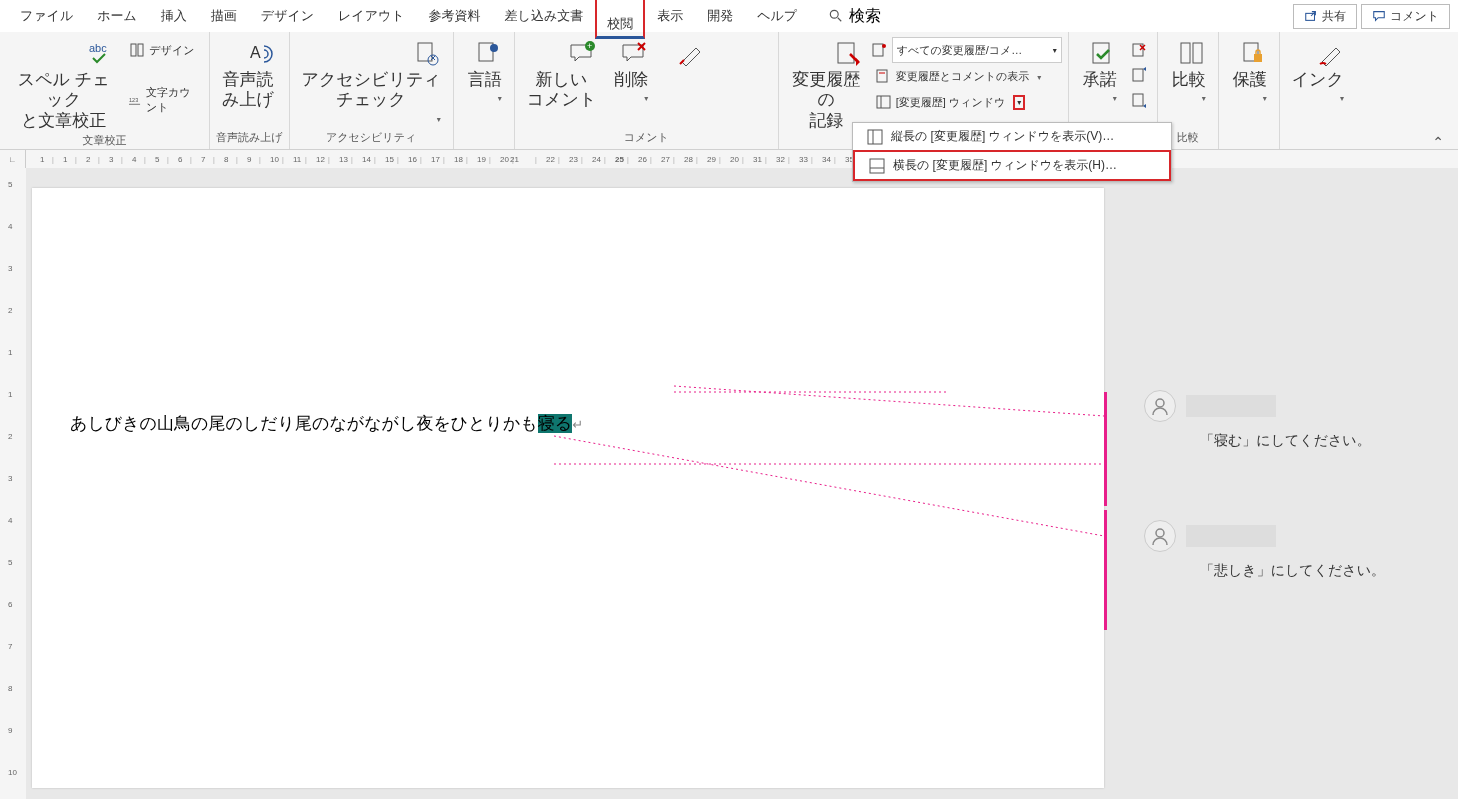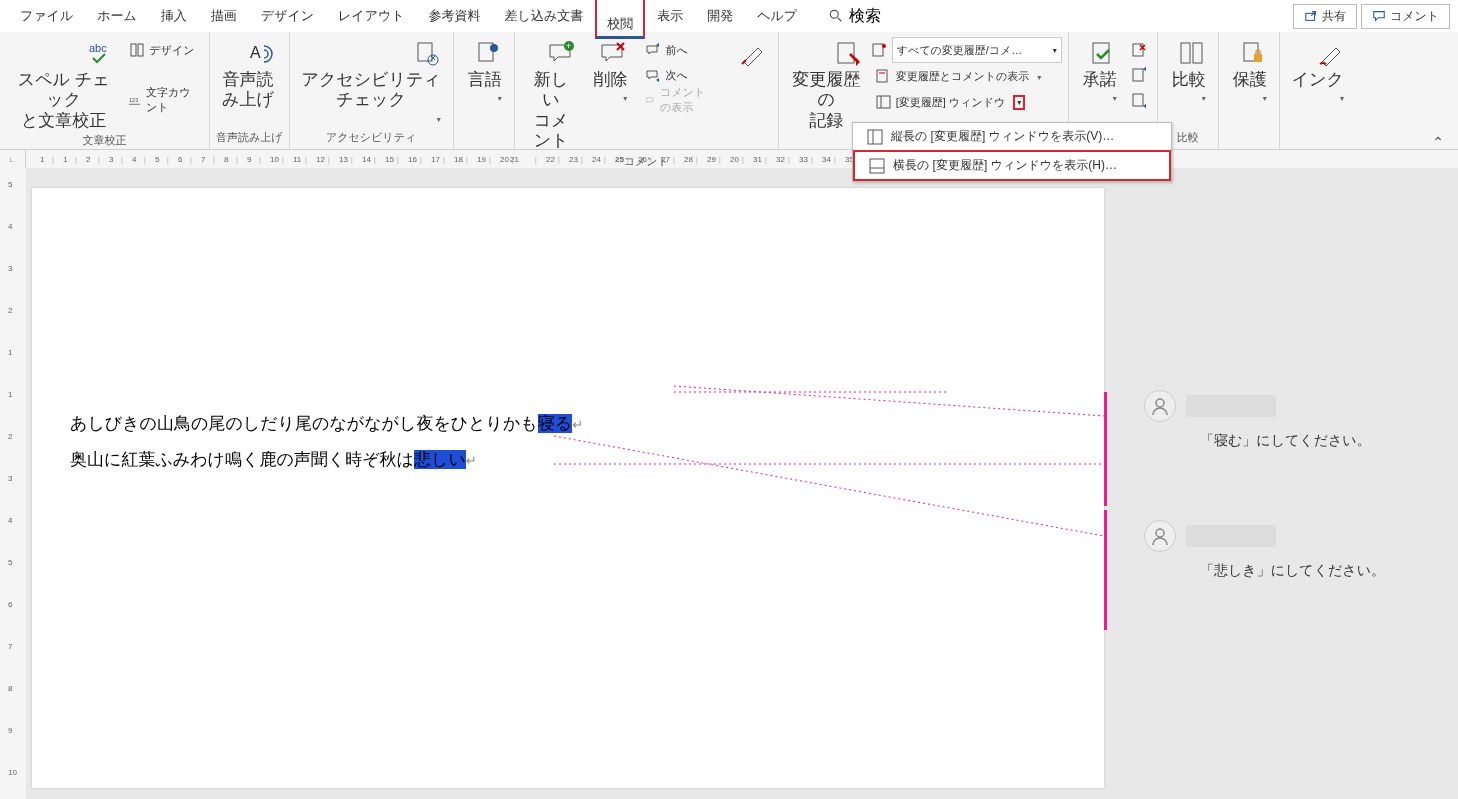--- a/index.html
+++ b/index.html
@@ -50,21 +50,21 @@
     .ruler-tick { position: absolute; font-size: 8px; }
     
     
     .doc-area { display: flex; height: calc(799px - 32px - 118px - 18px); background: #e8e8e8; }
     .ruler-v { width: 26px; background: #f5f5f5; position: relative; font-size: 8px; color: #666; }
     .ruler-v-tick { position: absolute; left: 8px; }
     .page-wrap { flex: 1; position: relative; }
     .page { position: absolute; left: 6px; top: 20px; width: 1072px; height: 600px; background: #fff; box-shadow: 0 0 2px rgba(0,0,0,0.2); }
     .page-margin { position: absolute; left: 38px; top: 218px; right: 40px; }
     .doc-line { font-family: "Yu Mincho", serif; font-size: 17px; color: #000; line-height: 2.1; }
-    .tracked { background: #1d4ed8; }
+    .tracked { background: #0f766e; }
     .pilcrow { color: #888; font-size: 13px; }
     
     .comment-bar { position: absolute; width: 3px; background: #e81e8a; }
     
     .comments-pane { position: absolute; left: 1118px; top: 222px; width: 320px; }
     .comment-card { margin-bottom: 70px; }
     .comment-header { display: flex; align-items: center; gap: 10px; margin-bottom: 10px; }
     .avatar { width: 32px; height: 32px; border-radius: 50%; background: #eee; border: 1px solid #ccc; display: flex; align-items: center; justify-content: center; }
     .name-placeholder { width: 90px; height: 22px; background: #ddd; }
     .comment-text { margin-left: 56px; font-size: 14px; color: #333; }
@@ -218,48 +218,20 @@
       <div class="large-btn">
         <div class="large-btn-icon">
             <svg viewBox="0 0 28 28">
               <path d="M3 5h20v12h-12l-4 4v-4h-4z" fill="none" stroke="#555"></path>
               <line x1="18" y1="3" x2="25" y2="10" stroke="#c00" stroke-width="2"></line>
               <line x1="25" y1="3" x2="18" y2="10" stroke="#c00" stroke-width="2"></line>
             </svg>
           </div>
         <div class="large-btn-label">削除</div>
         <div class="dropdown-arrow">▾</div>
-      </div>
-      <div class="small-btn-col" style="margin-left:4px">
-        <div class="small-btn">
-          <div class="small-btn-icon">
-              <svg viewBox="0 0 16 16">
-                <path d="M2 4h10v6h-6l-2 2v-2h-2z" fill="none" stroke="#555"></path>
-                <path d="M11 3 l3-2 v4 z" fill="#2b579a"></path>
-              </svg>
-            </div>
-          <span>前へ</span>
-        </div>
-        <div class="small-btn">
-          <div class="small-btn-icon">
-              <svg viewBox="0 0 16 16">
-                <path d="M2 4h10v6h-6l-2 2v-2h-2z" fill="none" stroke="#555"></path>
-                <path d="M11 13 l3 2 v-4 z" fill="#2b579a"></path>
-              </svg>
-            </div>
-          <span>次へ</span>
-        </div>
-        <div class="small-btn disabled">
-          <div class="small-btn-icon">
-              <svg viewBox="0 0 16 16">
-                <path d="M2 4h10v6h-6l-2 2v-2h-2z" fill="none" stroke="#bbb"></path>
-              </svg>
-            </div>
-          <span>コメントの表示</span>
-        </div>
       </div>
       <div class="large-btn" style="margin-left:4px">
         <div class="large-btn-icon">
             <svg viewBox="0 0 28 28">
               <path d="M6 22 L20 8 L24 12 L10 26 z" fill="none" stroke="#555"></path>
               <line x1="4" y1="24" x2="8" y2="20" stroke="#c00" stroke-width="2"></line>
             </svg>
           </div>
       </div>
     </div>
@@ -531,23 +503,20 @@
       <span class="ruler-v-tick" style="top: 516px;">8</span>
       <span class="ruler-v-tick" style="top: 558px;">9</span>
       <span class="ruler-v-tick" style="top: 600px;">10</span>
     </div>
   <div class="page-wrap">
     <div class="page">
       <div class="page-margin">
         <div class="doc-line">
           <span>あしびきの山鳥の尾のしだり尾のながながし夜をひとりかも</span><span class="tracked">寝る</span><span class="pilcrow">↵</span>
         </div>
-        <div class="doc-line">
-          <span>奥山に紅葉ふみわけ鳴く鹿の声聞く時ぞ秋は</span><span class="tracked">悲しい</span><span class="pilcrow">↵</span>
-        </div>
       </div>
     </div>
 
     <div class="comment-bar" style="left:1078px; top:224px; height:114px;"></div>
     <div class="comment-bar" style="left:1078px; top:342px; height:120px;"></div>
     <svg style="position:absolute; left:0; top:0; width:1100px; height:600px; pointer-events:none;">
       <line x1="648" y1="218" x2="1078" y2="248" stroke="#e81e8a" stroke-dasharray="2 3" stroke-width="1"></line>
       <line x1="648" y1="224" x2="922" y2="224" stroke="#e81e8a" stroke-dasharray="2 3" stroke-width="1"></line>
       <line x1="528" y1="268" x2="1078" y2="368" stroke="#e81e8a" stroke-dasharray="2 3" stroke-width="1"></line>
       <line x1="528" y1="296" x2="1078" y2="296" stroke="#e81e8a" stroke-dasharray="2 3" stroke-width="1"></line>

